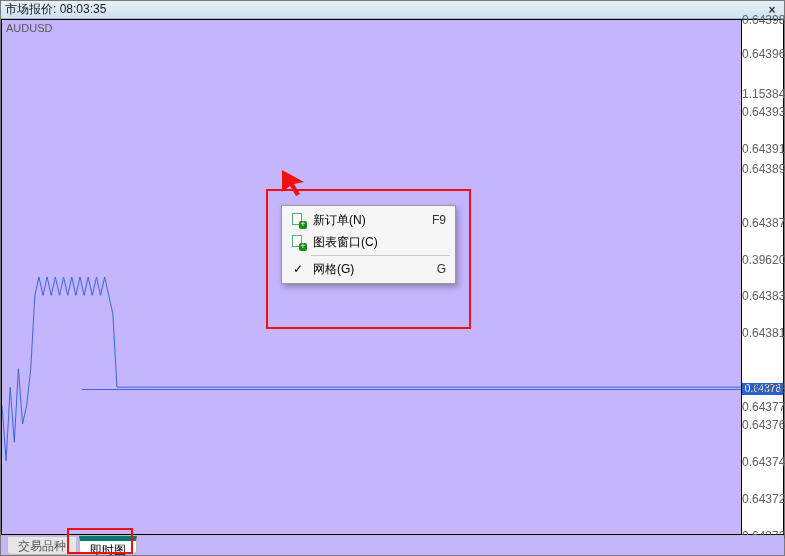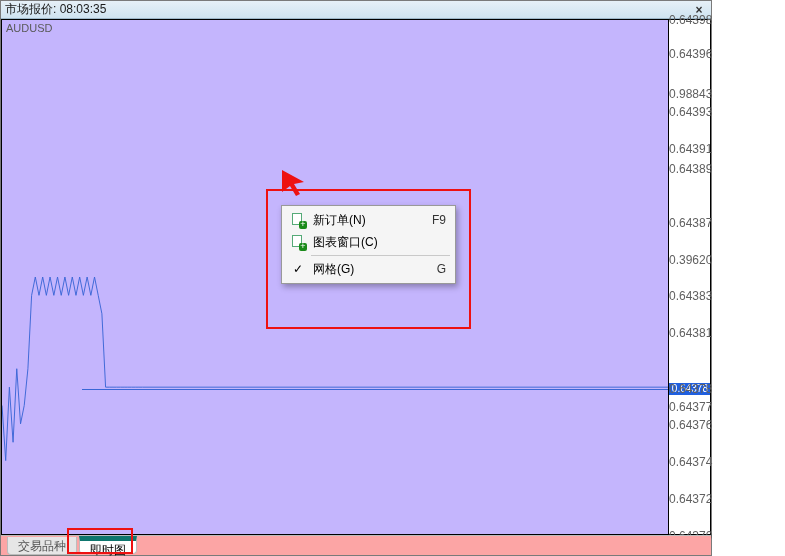--- a/index.html
+++ b/index.html
@@ -1,17 +1,17 @@
 <!DOCTYPE html>
 <html><head>
 <meta charset="utf-8">
 <style>
   * { box-sizing: border-box; margin: 0; padding: 0; }
   html, body { width: 785px; height: 556px; font-family: "Microsoft YaHei", Arial, sans-serif; font-size: 12px; overflow: hidden; background: #fff; }
-  .window { width: 712px; height: 556px; position: relative; border: 1px solid #7a7a7a; }
+  .window { width: 785px; height: 556px; position: relative; border: 1px solid #7a7a7a; }
   
   .titlebar {
     height: 18px;
     background: linear-gradient(to bottom, #e6f0f7, #cfe3f0);
     display: flex; align-items: center; justify-content: space-between;
     padding: 0 4px; font-size: 12px; color: #1a1a1a;
     border-bottom: 1px solid #9db7c9;
   }
   .titlebar .title { white-space: nowrap; }
   .titlebar .close {
@@ -48,21 +48,21 @@
   }
   .context-menu .item .icon-slot { width: 18px; display:flex; align-items:center; justify-content:center; }
   .context-menu .item .label { flex: 1; white-space: nowrap; }
   .context-menu .item .accel { color: #333; }
   .context-menu .sep { height: 1px; background: #c9c9c9; margin: 2px 2px 2px 26px; }
   
   .annot-box { position: absolute; border: 2px solid #e11; pointer-events: none; }
   
   .tabstrip {
     position: absolute; left: 0; right: 0; bottom: 0; height: 20px;
-    background: #fca5a5; border-top: 1px solid #bcbcbc;
+    background: #c4b5fd; border-top: 1px solid #bcbcbc;
     display: flex; align-items: flex-end; padding-left: 6px;
   }
   .tab {
     height: 18px; padding: 0 10px; font-size: 12px; line-height: 18px;
     border: 1px solid #bcbcbc; border-top: none; border-bottom-left-radius: 4px; border-bottom-right-radius: 4px;
     margin-right: 2px; cursor: pointer;
   }
   .tab.inactive { background: #e6e6e6; color: #555; }
   .tab.active { background: #fff; color: #000; border-top: 5px solid #0f766e; position: relative; top: -1px; }
   
@@ -88,21 +88,21 @@
         <polyline id="price-polyline" fill="none" stroke="#3a66d6" stroke-width="1" points="0.0,387.0 4.1,442.3 8.2,368.6 12.3,423.9 16.4,350.1 20.6,405.4 24.7,387.0 28.8,350.1 32.9,276.4 37.0,258.0 41.1,276.4 45.2,258.0 49.3,276.4 53.4,258.0 57.6,276.4 61.7,258.0 65.8,276.4 69.9,258.0 74.0,276.4 78.1,258.0 82.2,276.4 86.3,258.0 90.4,276.4 94.6,258.0 98.7,276.4 102.8,258.0 106.9,276.4 111.0,294.9 115.1,368.6 119.2,368.6 123.3,368.6 127.4,368.6 131.6,368.6 135.7,368.6 139.8,368.6 143.9,368.6 148.0,368.6 152.1,368.6 156.2,368.6 740.0,368.6"></polyline>
       </svg>
       <div class="price-line" id="current-price-line" style="top: 368.571px;"></div>
     </div>
 
     <div class="y-axis">
 
       <div class="y-price-badge" id="price-badge" style="top: 368.571px;">0.64378</div>
     <div class="y-tick" style="top: 0px;">0.64398</div>
         <div class="y-tick" style="top: 34px;">0.64396</div>
-        <div class="y-tick" style="top: 73.7143px;">0.98843</div>
+        <div class="y-tick" style="top: 73.7143px;">1.15384</div>
         <div class="y-tick" style="top: 92.1429px;">0.64393</div>
         <div class="y-tick" style="top: 129px;">0.64391</div>
         <div class="y-tick" style="top: 149px;">0.64389</div>
         <div class="y-tick" style="top: 202.714px;">0.64387</div>
         <div class="y-tick" style="top: 239.571px;">0.39620</div>
         <div class="y-tick" style="top: 276.429px;">0.64383</div>
         <div class="y-tick" style="top: 313.286px;">0.64381</div>
         <div class="y-tick" style="top: 368.571px;">0.64378</div>
         <div class="y-tick" style="top: 387px;">0.64377</div>
         <div class="y-tick" style="top: 405.429px;">0.64376</div>

